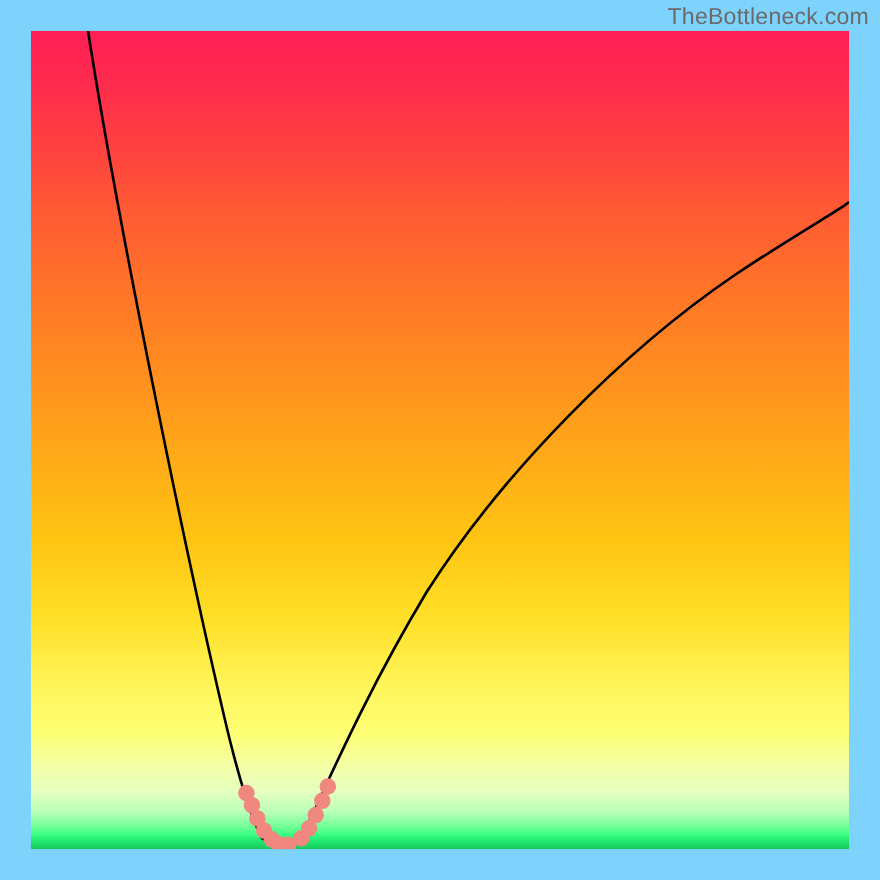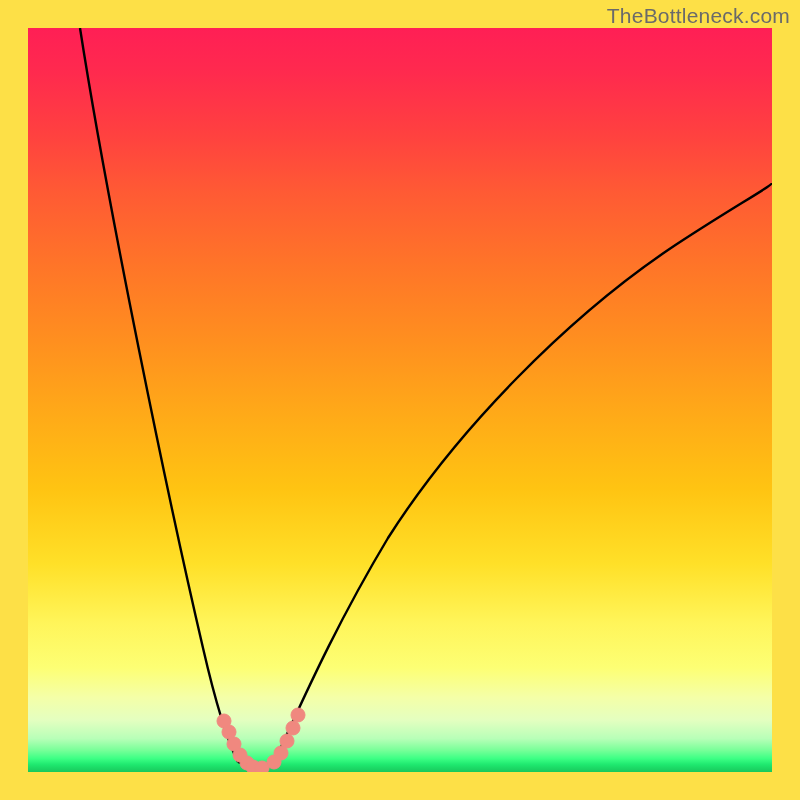--- a/index.html
+++ b/index.html
@@ -10,21 +10,21 @@
     overflow: hidden;
     background: #000;
     font-family: Arial, Helvetica, sans-serif;
   }
   .frame {
     position: absolute;
     top: 0;
     left: 0;
     width: 800px;
     height: 800px;
-    background: #fde047;
+    background: #7dd3fc;
   }
   .plot-area {
     position: absolute;
     top: 28px;
     left: 28px;
     width: 744px;
     height: 744px;
     overflow: hidden;
   }
   .gradient {

